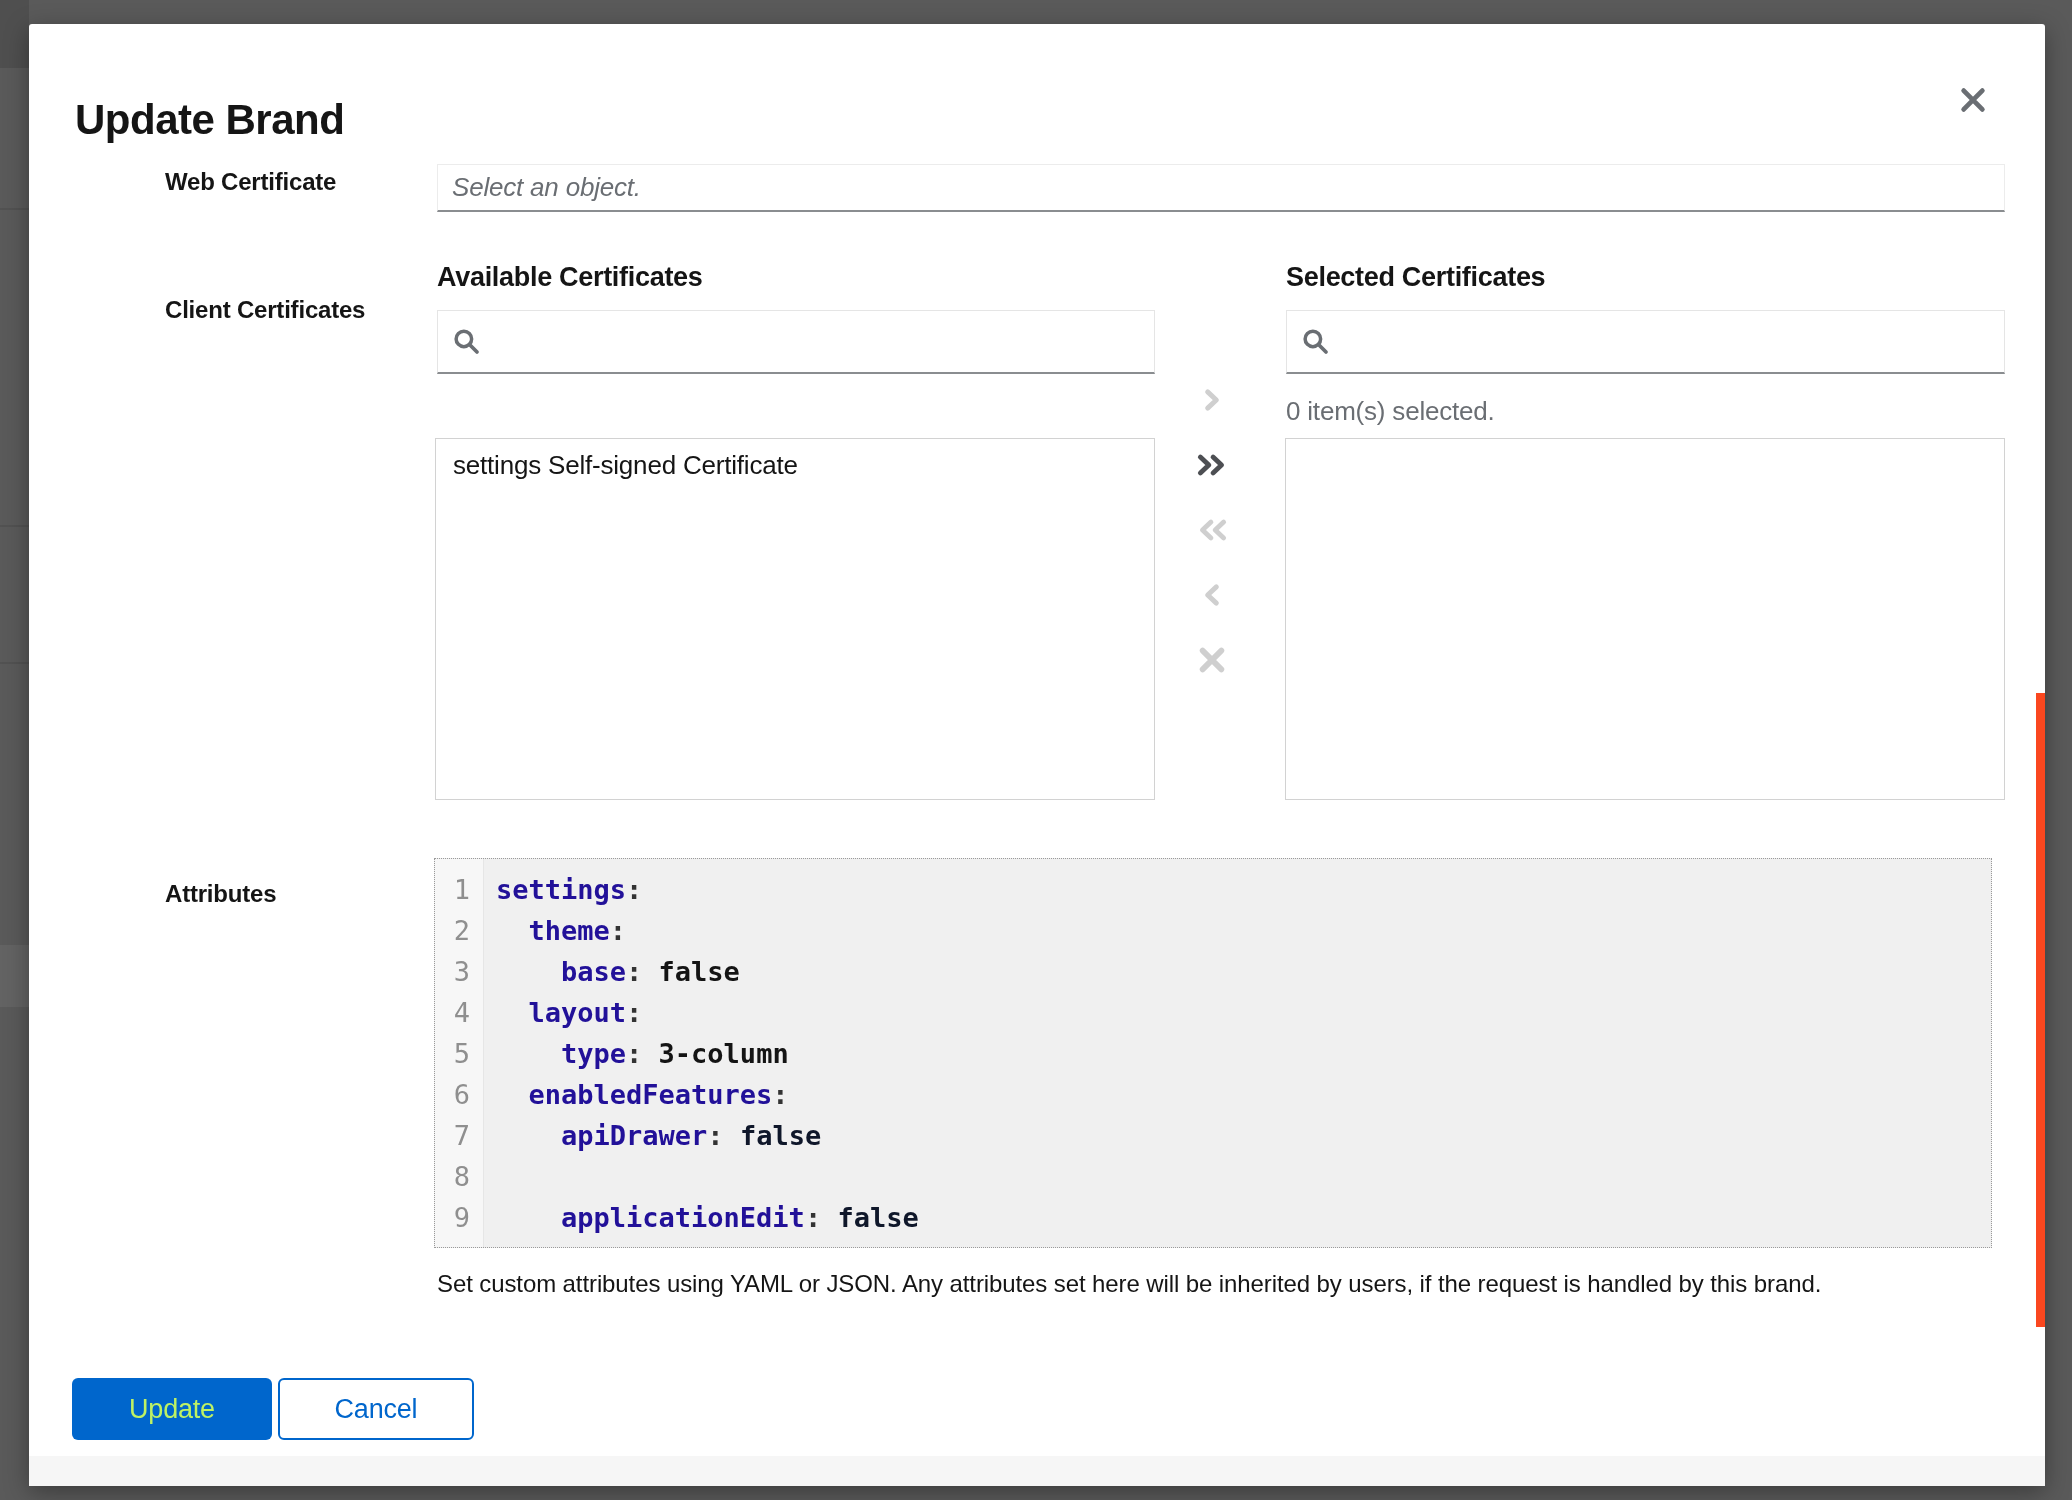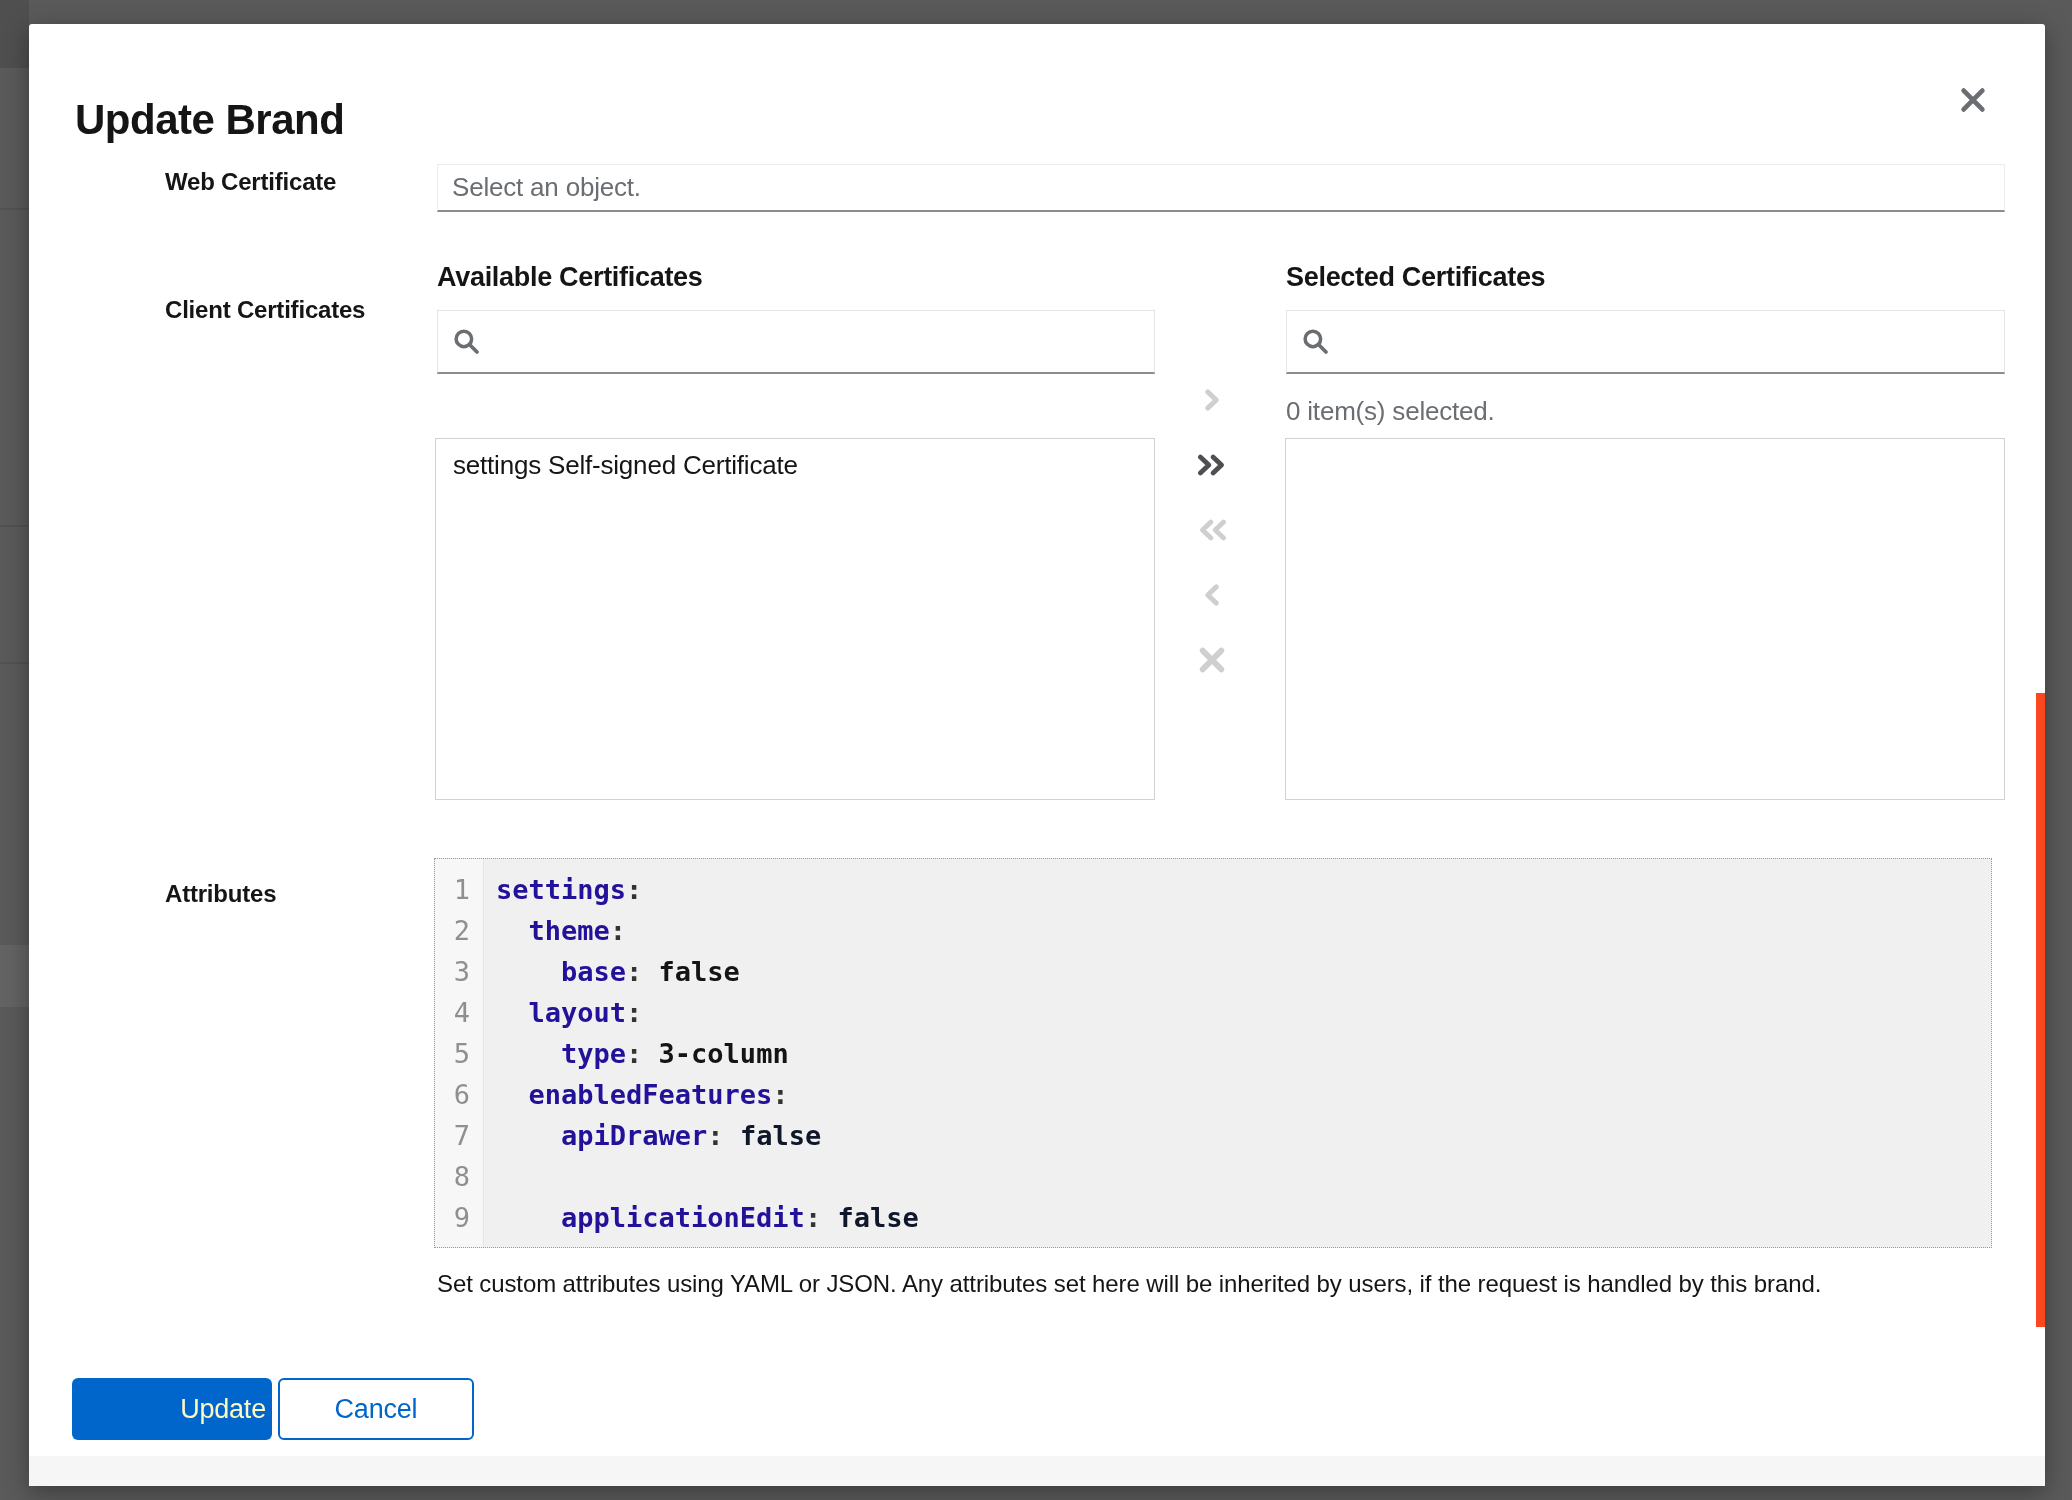--- a/index.html
+++ b/index.html
@@ -34,21 +34,21 @@
   .field-label{
     position:absolute;left:136px;
     font-size:24px;font-weight:700;letter-spacing:-0.2px;color:#151515;
   }
 
   
   .select-input{
     position:absolute;left:408px;top:140px;width:1568px;height:48px;
     border:1px solid #ececec;border-bottom:2px solid #8a8d90;
     font-size:26px;color:#151515;padding:0 14px;box-sizing:border-box;
-    font-family:inherit;background:#fff;
+    font-family:inherit;background:#fff;font-style:italic;
   }
   .select-input::placeholder{color:#6a6e73;opacity:1;letter-spacing:-0.2px;}
 
   .dual-title{
     position:absolute;top:238px;
     font-size:27px;font-weight:700;letter-spacing:-0.3px;color:#151515;
   }
   .search-box{
     position:absolute;top:286px;height:64px;box-sizing:border-box;
     border:1px solid #e5e5e5;border-bottom:2px solid #8a8d90;background:#fff;
@@ -102,21 +102,21 @@
     position:absolute;left:408px;top:1246px;width:1570px;
     font-size:24px;color:#151515;letter-spacing:-0.1px;
   }
 
   
   .btn{
     position:absolute;top:1354px;height:62px;border-radius:6px;
     font-size:27px;font-family:inherit;cursor:pointer;letter-spacing:-0.2px;
   }
   .btn-primary{
-    left:43px;width:200px;background:#0066cc;color:#fef9c3;border:none;text-align:right;
+    left:43px;width:200px;background:#0066cc;color:#bef264;border:none;
   }
   .btn-secondary{
     left:249px;width:196px;background:#ffffff;color:#0066cc;border:2px solid #0066cc;box-sizing:border-box;
   }
   .footer-strip{
     position:absolute;left:0;bottom:0;width:100%;height:30px;background:#f6f6f6;
   }
   .red-bar{
     position:absolute;left:2007px;top:669px;width:9px;height:634px;background:#fa471f;
   }

